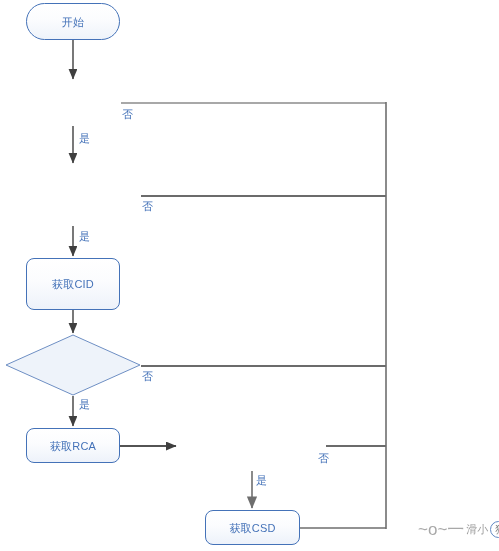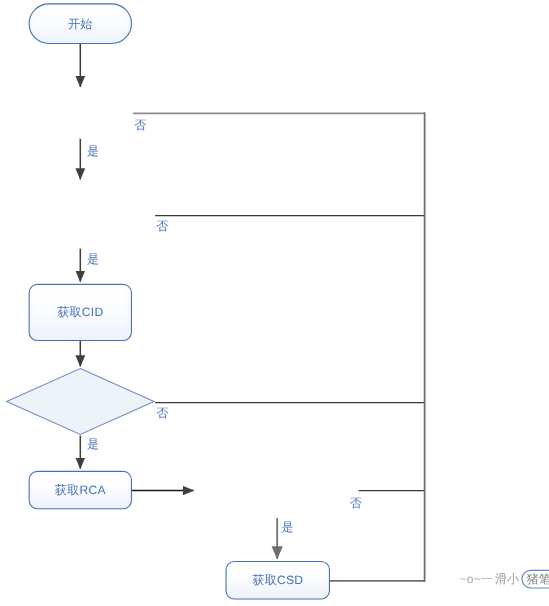--- a/index.html
+++ b/index.html
@@ -87,21 +87,21 @@
   }
   .wm-badge {
     border: 1px solid #4472b8;
     border-radius: 999px;
     padding: 0px 4px;
     color: #6b6b6b;
     font-size: 11px;
   }
   .wm-mark {
     color: #9a9a9a;
-    font-size: 11px;
+    font-size: 17px;
   }
 </style>
 </head>
 <body>
 
 <div id="canvas">
 
   <svg id="edges" viewBox="0 0 499 551" width="499" height="551">
     <defs>
       <marker id="arrowDark" markerWidth="9" markerHeight="9" refX="7.2" refY="3.2" orient="auto" markerUnits="strokeWidth">

